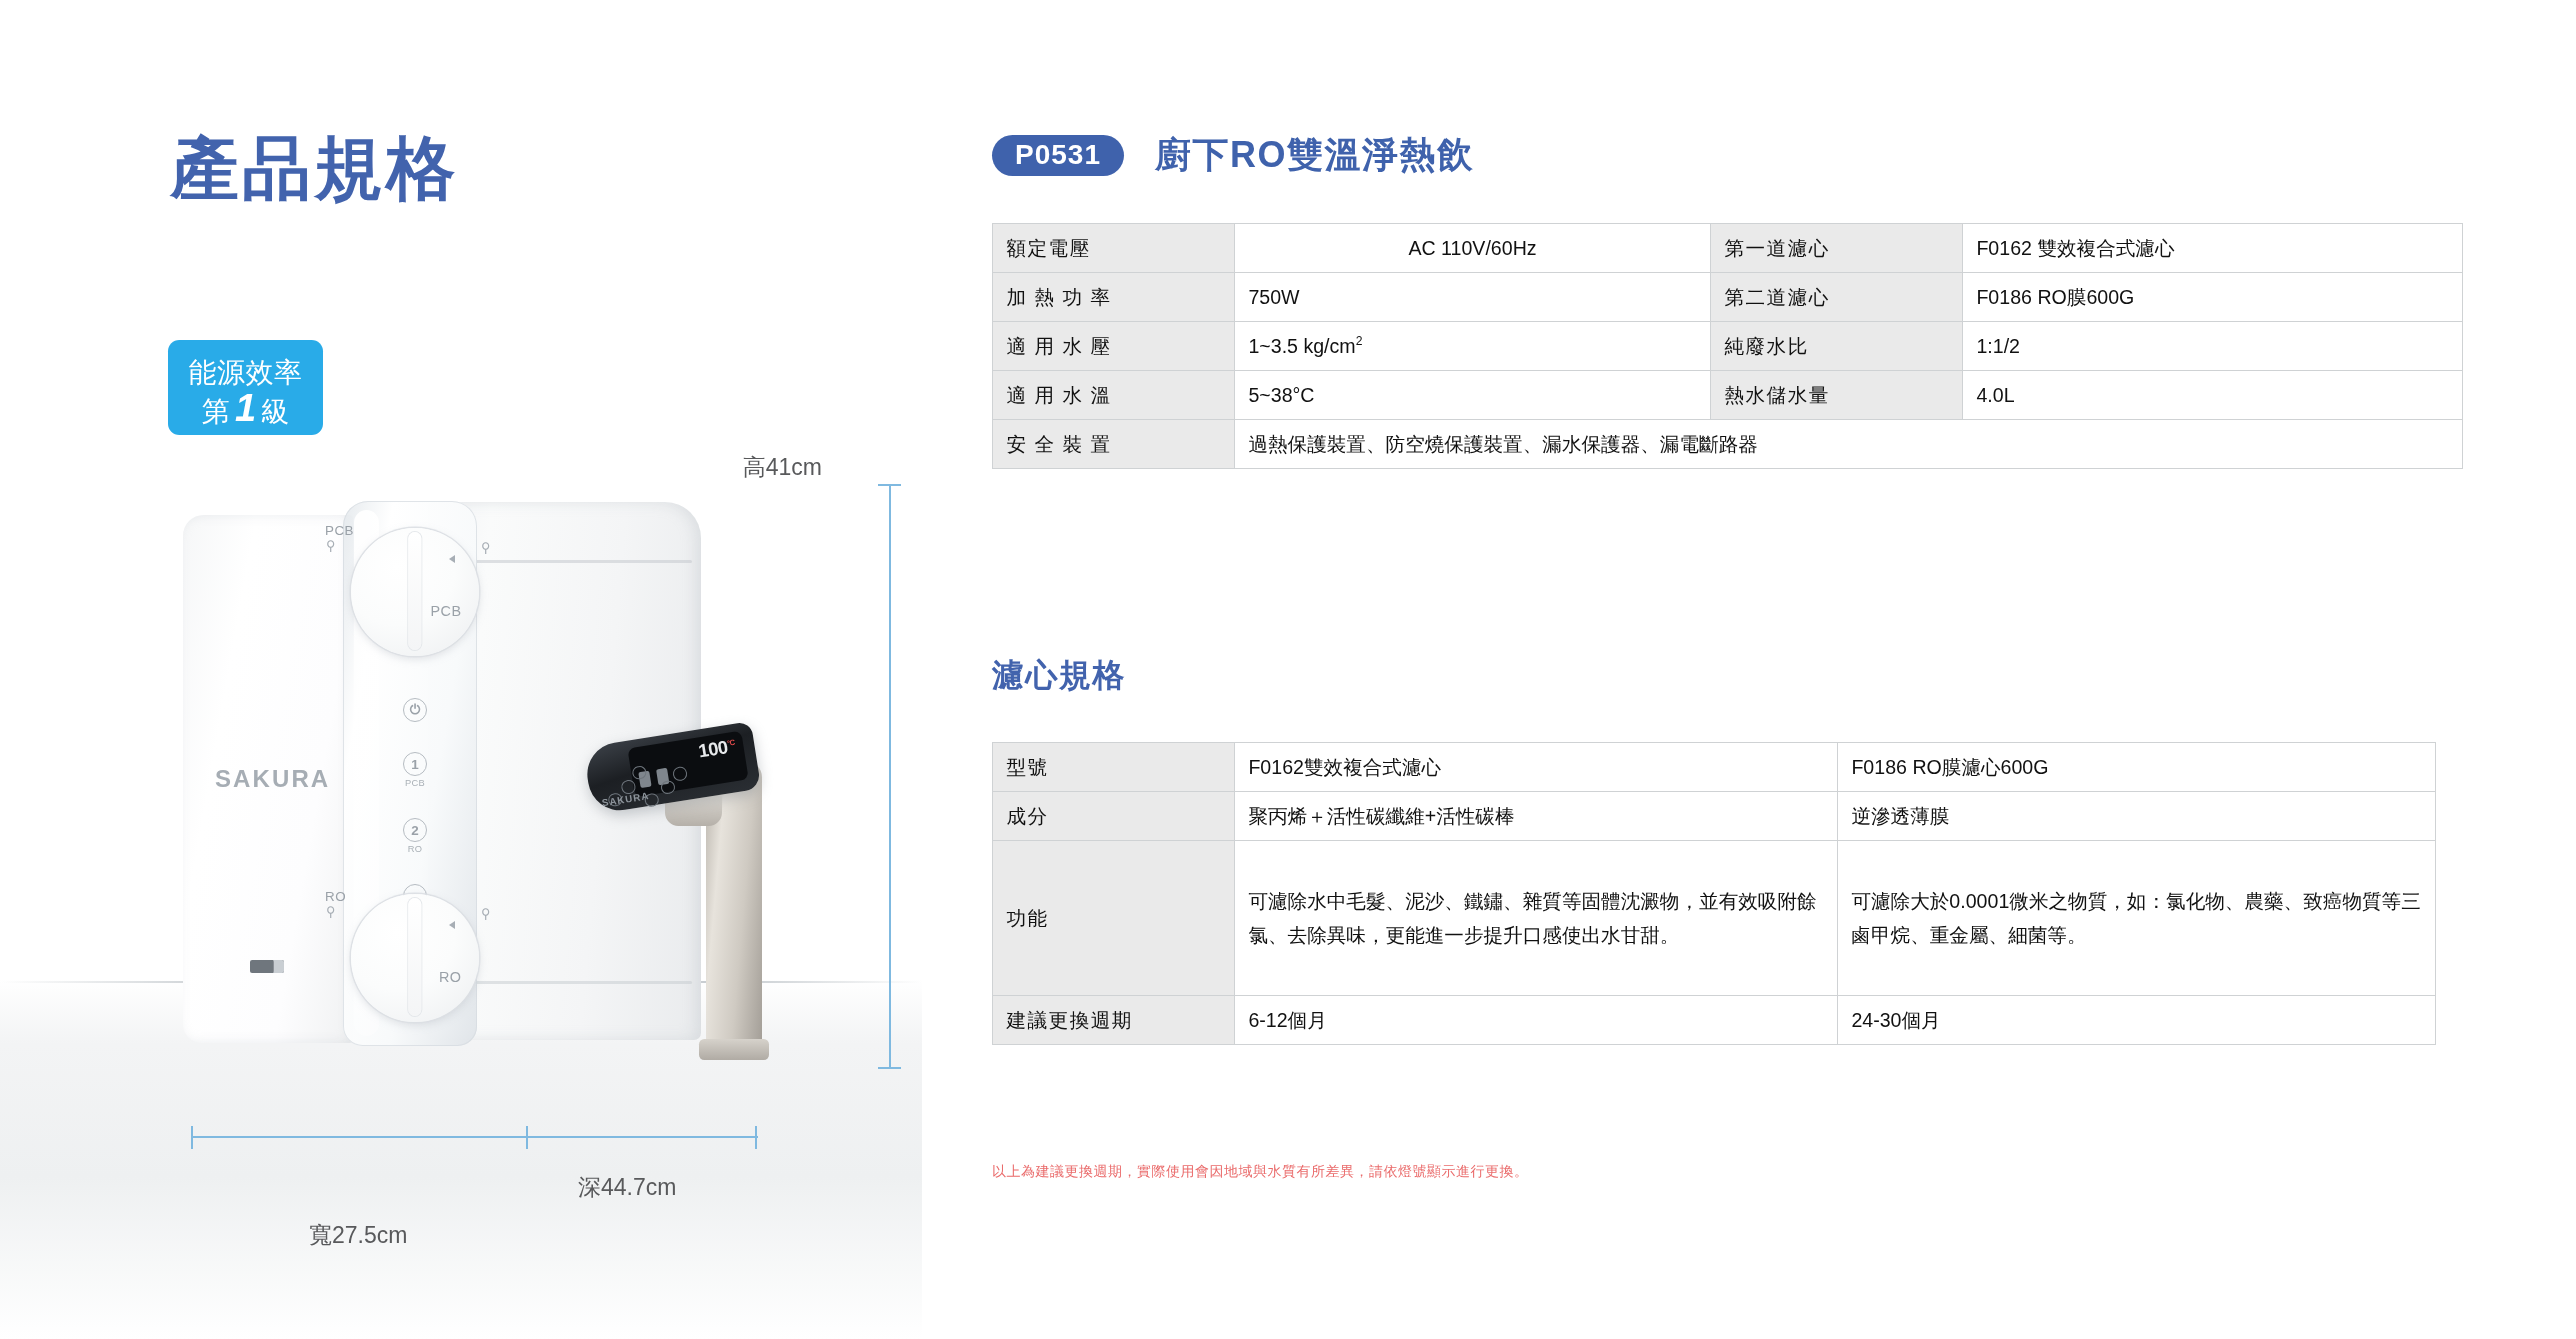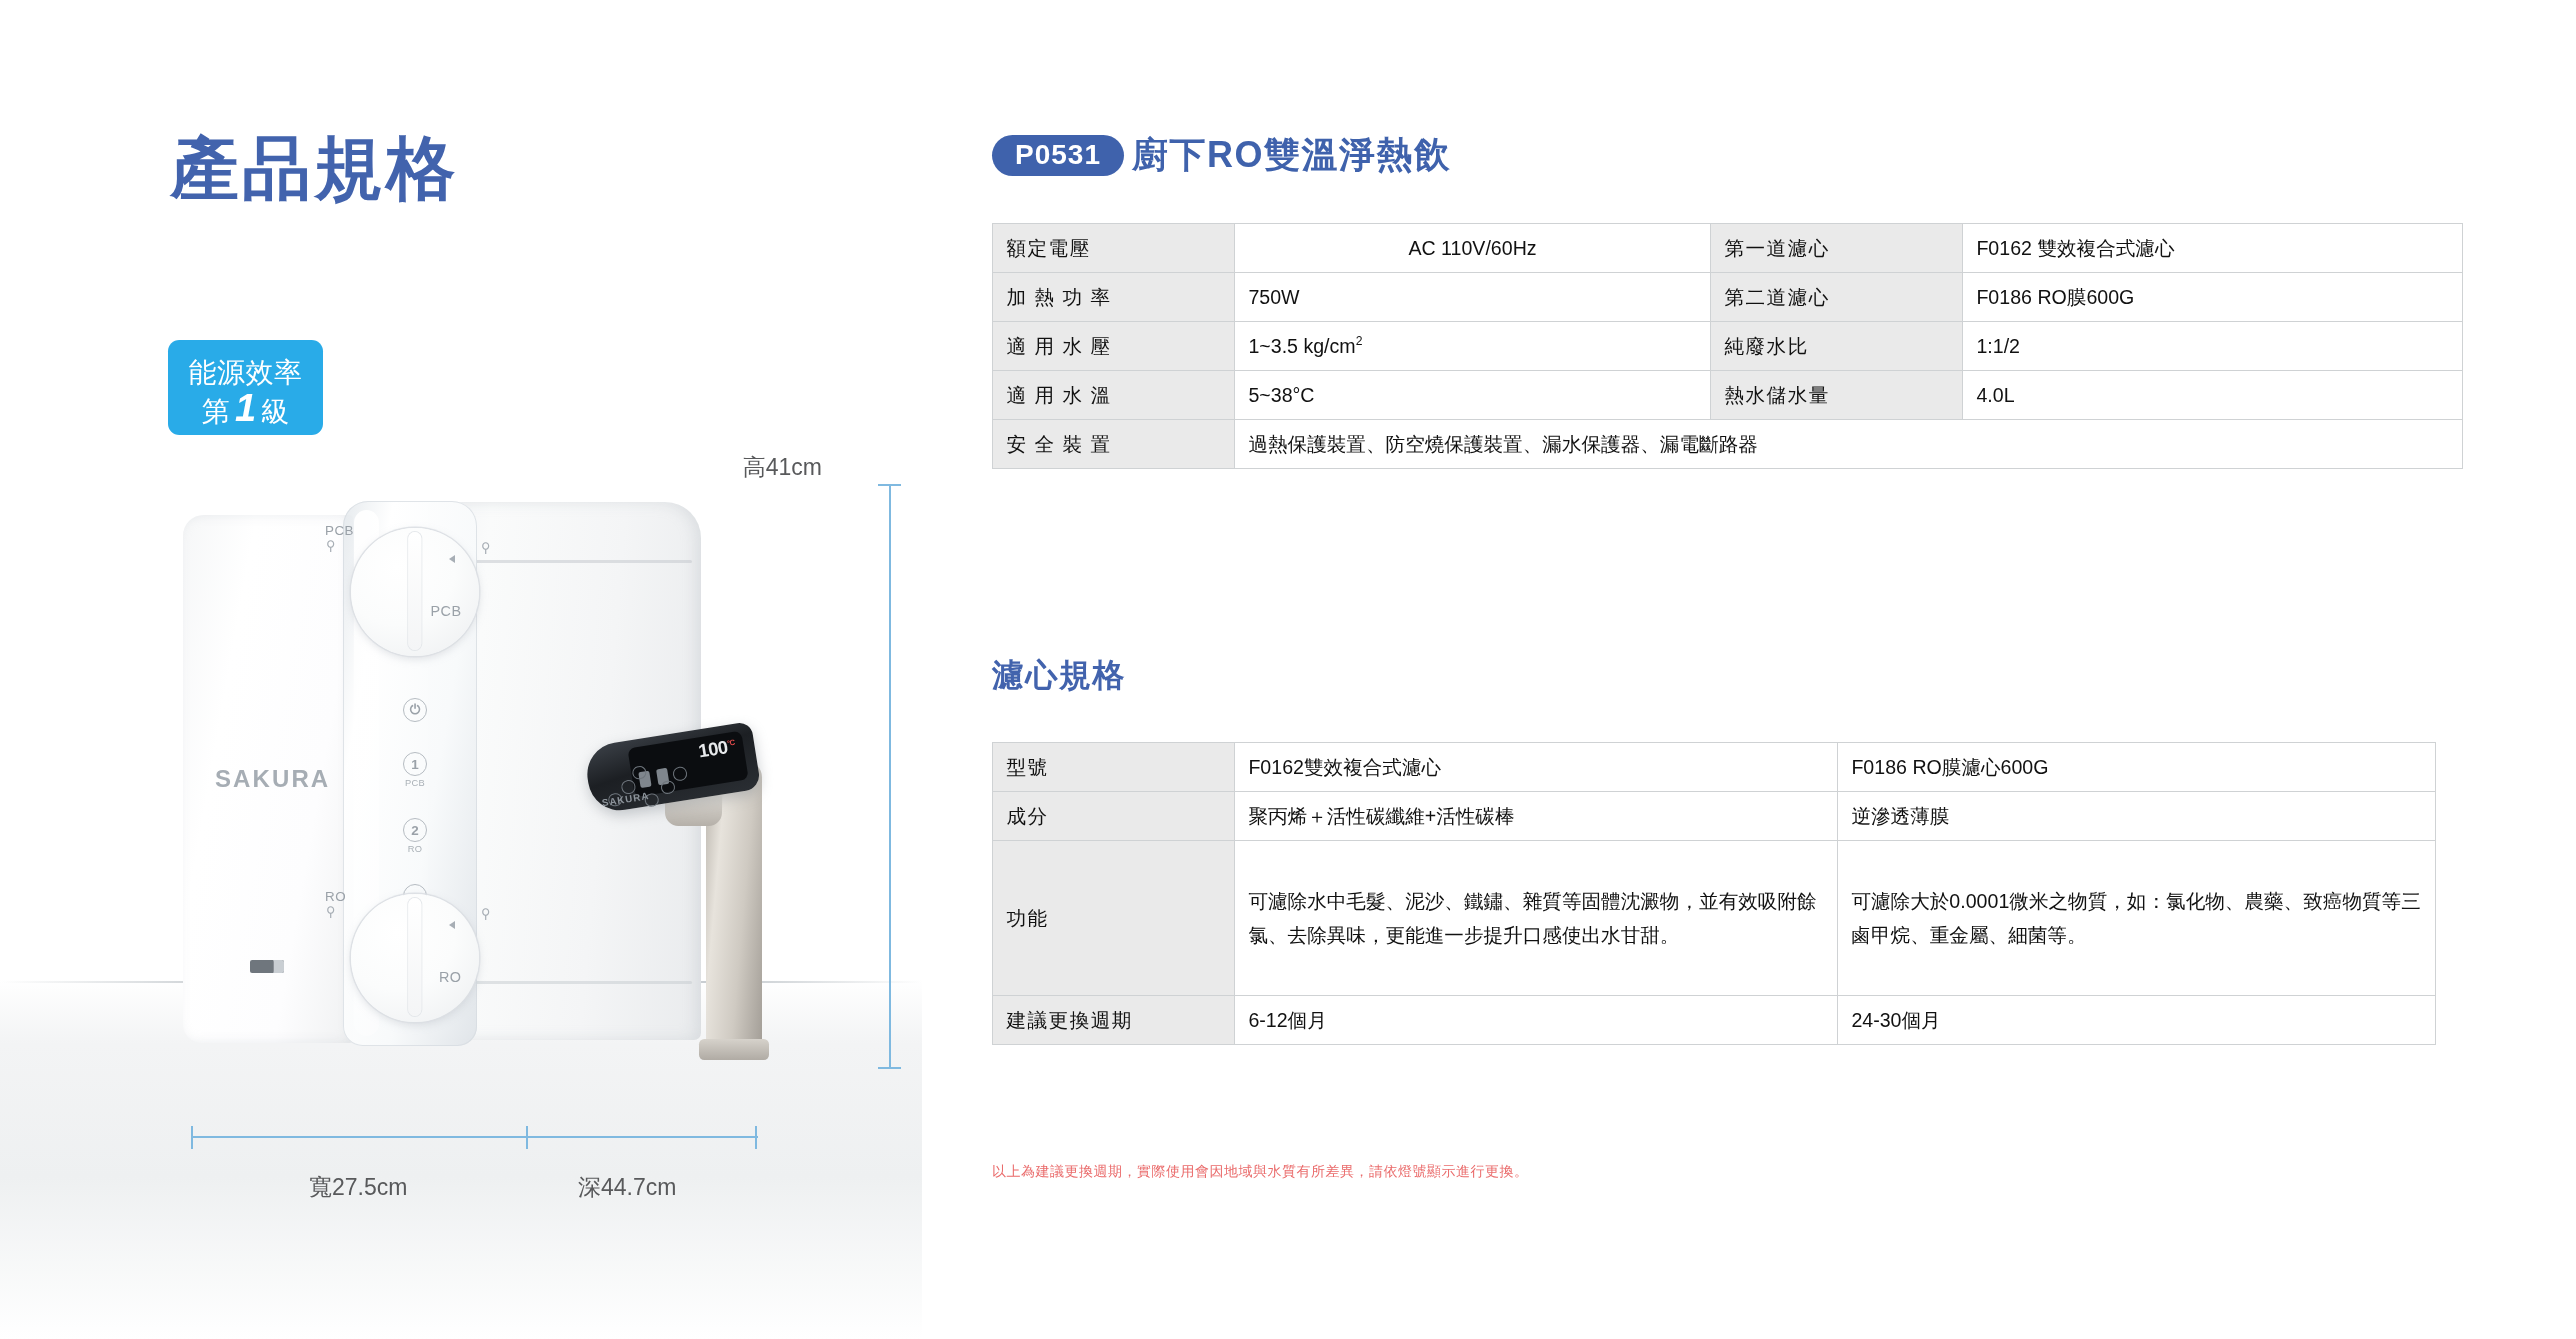--- a/index.html
+++ b/index.html
@@ -264,27 +264,27 @@
     background: #7fb9e0;
   }
   .dim-w-cap { position: absolute; width: 2.1px; height: 23px; background: #7fb9e0; top: 1126px; }
   .dim-w-cap.l { left: 191px; }
   .dim-w-cap.m { left: 526px; }
   .dim-w-cap.r { left: 755px; }
   .dim-w-label {
     position: absolute; top: 1172px;
     font-size: 23px; color: #58595b; white-space: nowrap;
   }
-  .dim-w-label.a { left: 309px; }
+  .dim-w-label.a { left: 309px; margin-top: 48px; }
   .dim-w-label.b { left: 578px; }
 
   
   .sec-header {
     position: absolute; left: 992px; top: 131px;
-    display: flex; align-items: center; gap: 8px;
+    display: flex; align-items: center; gap: 31px;
   }
   .code-badge {
     background: #3f62ac;
     color: #ffffff;
     font-size: 28px;
     font-weight: 700;
     letter-spacing: 1px;
     padding: 5.2px 23px 7.2px;
     border-radius: 25px;
     line-height: 1.05;

